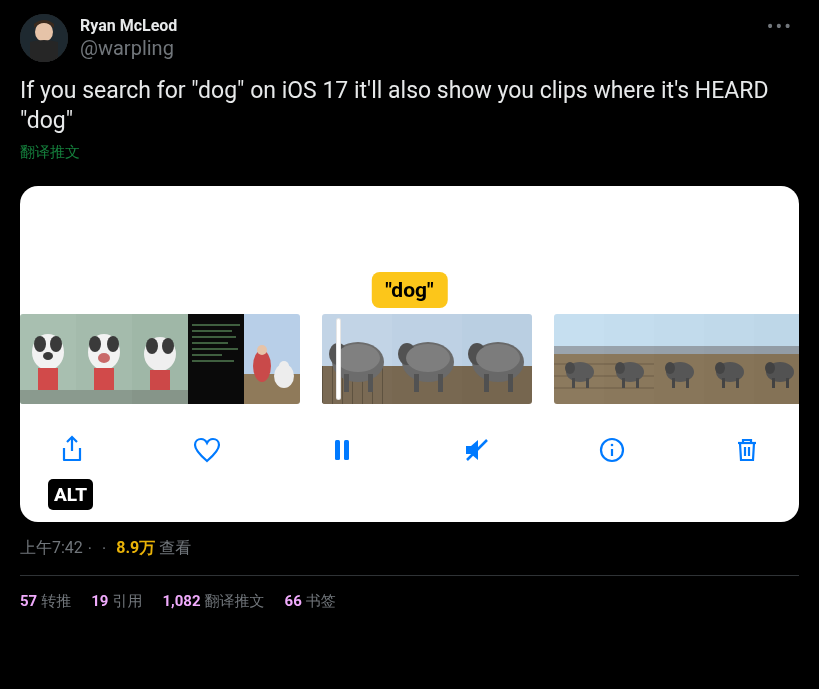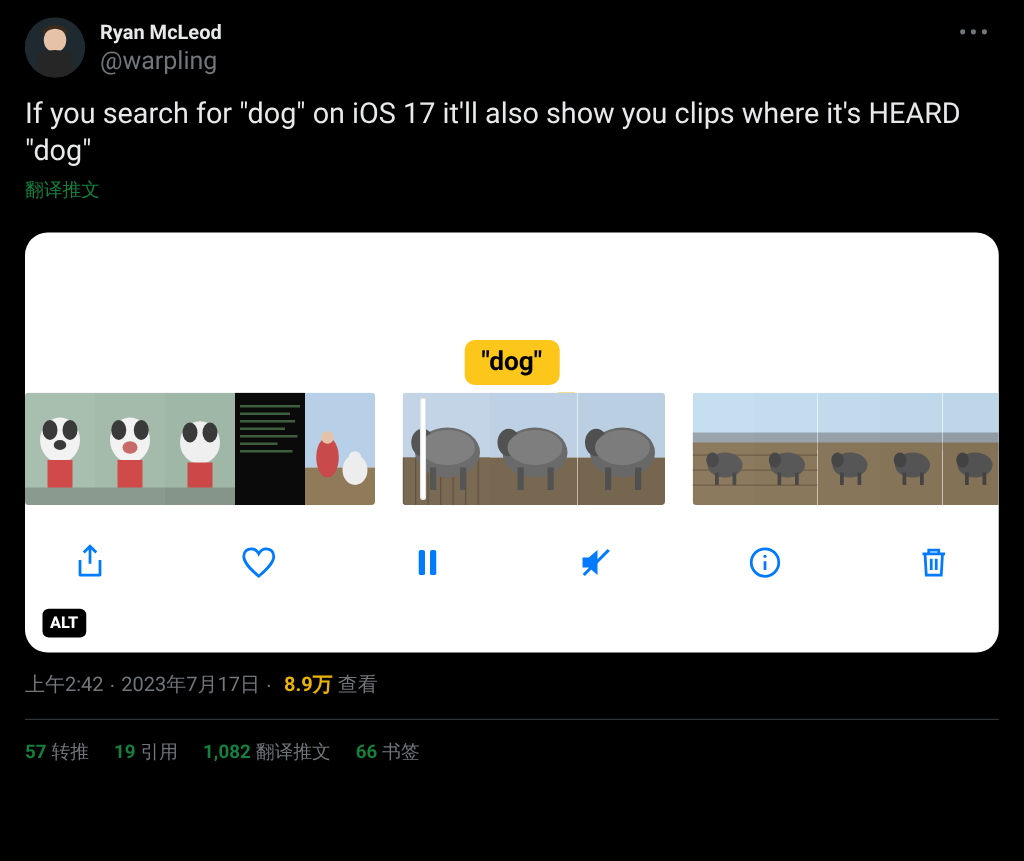--- a/index.html
+++ b/index.html
@@ -137,25 +137,25 @@
     width: 36px;
     height: 36px;
     display: flex;
     align-items: center;
     justify-content: center;
     color: #007aff;
   }
   .tool-btn svg { width: 30px; height: 30px; }
   .alt-badge {
     position: absolute;
-    left: 14px;
+    left: 28px;
     bottom: 12px;
     background: #000;
     color: #fff;
-    font-size: 13px;
+    font-size: 19px;
     font-weight: 800;
     padding: 4px 6px;
     border-radius: 5px;
   }
   .meta-row {
     margin-top: 16px;
     display: flex;
     align-items: center;
     gap: 0;
     font-size: 16px;
@@ -165,21 +165,21 @@
   }
   .meta-row .dot { margin: 0 5px; }
   .meta-row .views-count { color: #eab308; font-weight: 700; margin-left: 5px;}
   .stats-row {
     display: flex;
     gap: 20px;
     padding: 16px 0 0 0;
     font-size: 15px;
     color: #71767b;
   }
-  .stat .count { color: #15803d; font-weight: 700; margin-right: 4px; text-align: right; }
+  .stat .count { color: #f0abfc; font-weight: 700; margin-right: 4px; text-align: right; }
 </style>
 </head>
 <body>
 
 <div class="tweet">
 
   <div class="header">
     <div class="avatar">
       <svg viewBox="0 0 48 48">
         <rect width="48" height="48" fill="#1e2930"></rect>
@@ -415,23 +415,22 @@
           <path d="M8 8 L9 25 L21 25 L22 8"></path>
           <path d="M13 12 L13 21 M17 12 L17 21"></path>
         </svg>
       </div>
     </div>
 
     <div class="alt-badge">ALT</div>
   </div>
 
   <div class="meta-row">
-    <span>上午2:42</span>
+    <span>上午7:42</span>
     <span class="dot">·</span>
-    <span>2023年7月17日</span>
     <span class="dot">·</span>
     <span class="views-count">8.9万</span>
     <span>&nbsp;</span>
       <span>查看</span>
   </div>
 
   <div class="stats-row">
     <div class="stat">
       <span class="count">57</span><span>转推</span>
     </div>

